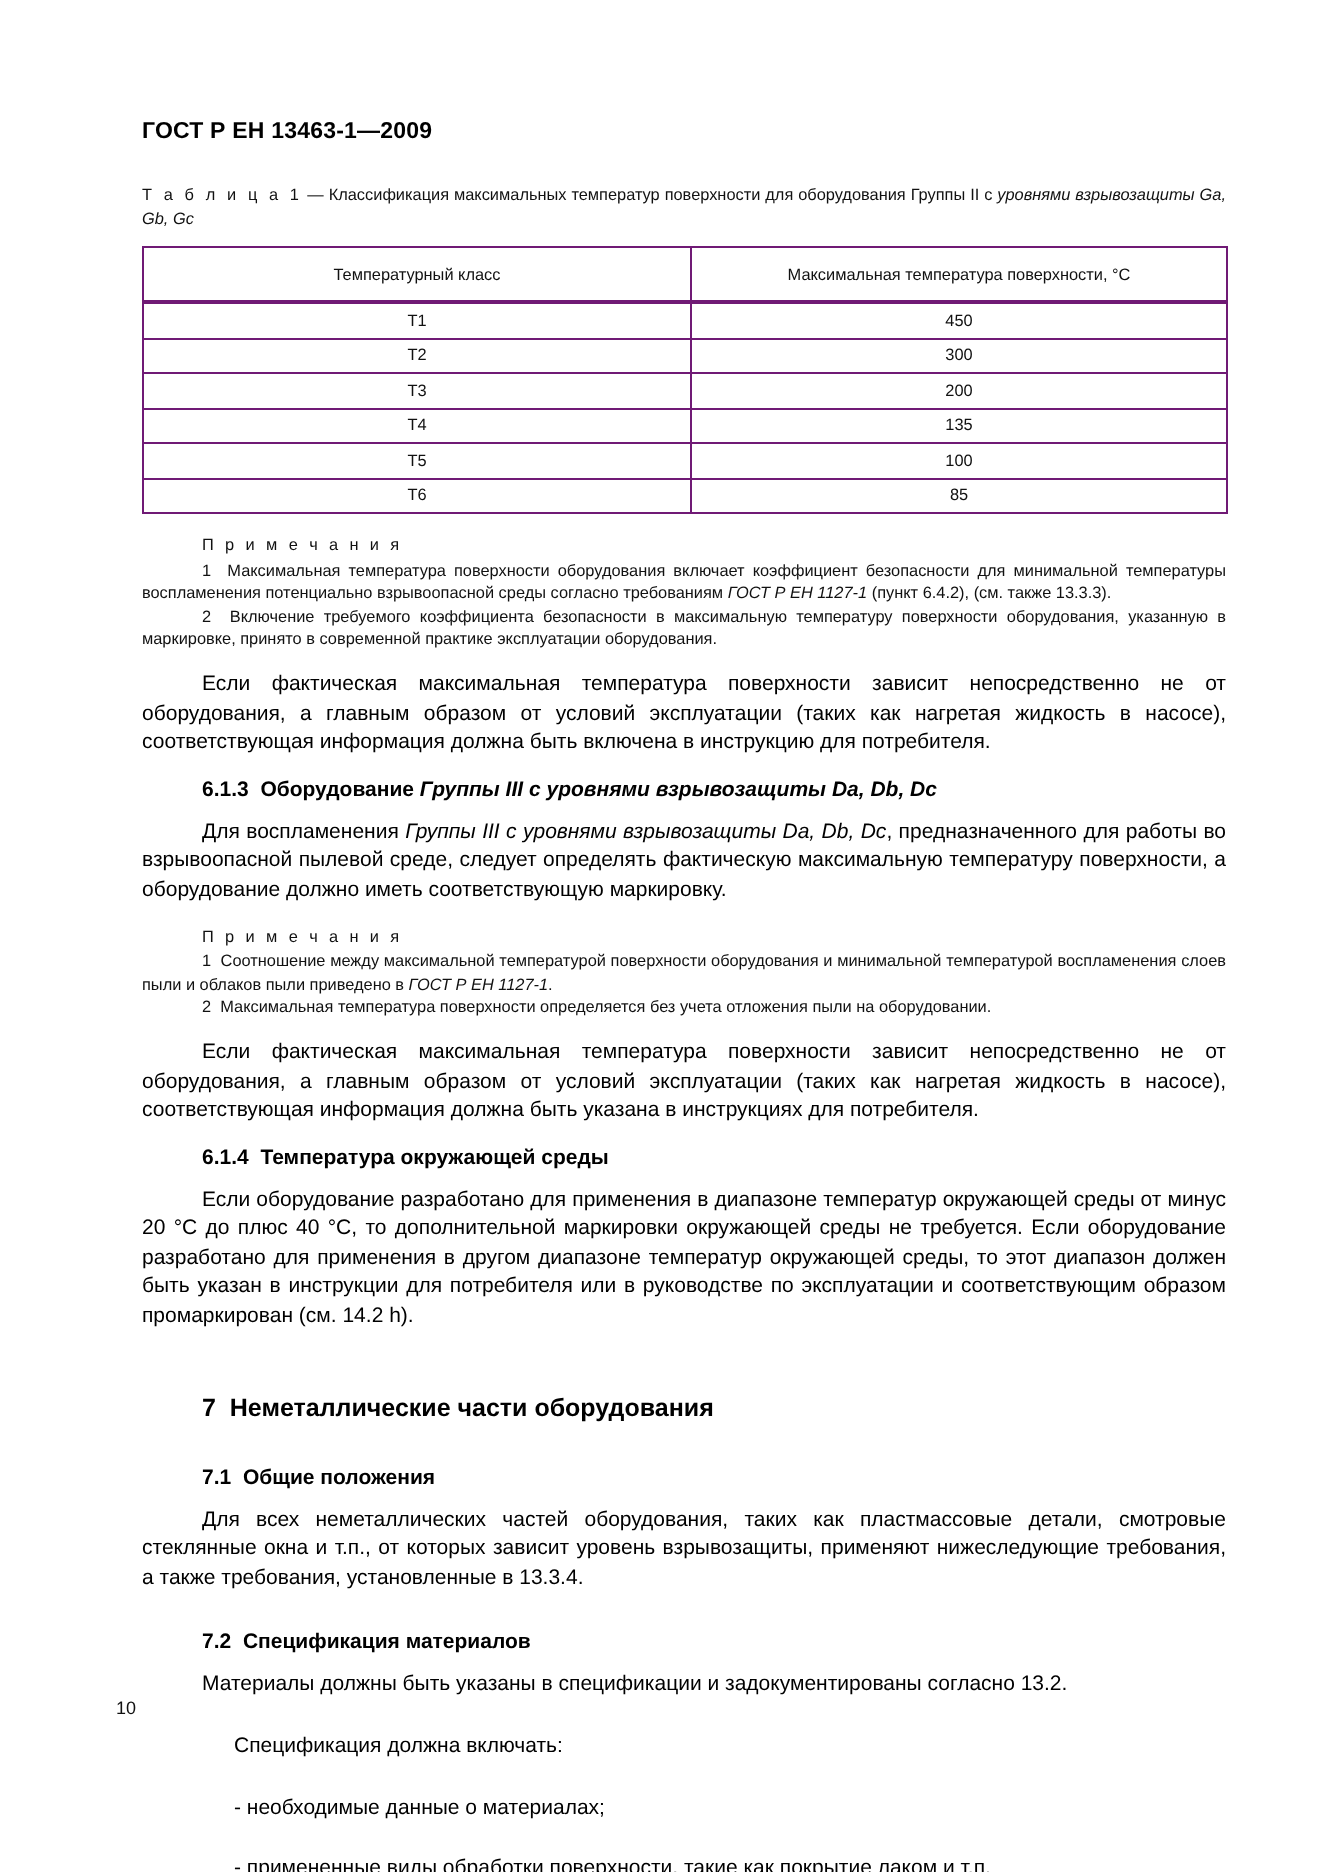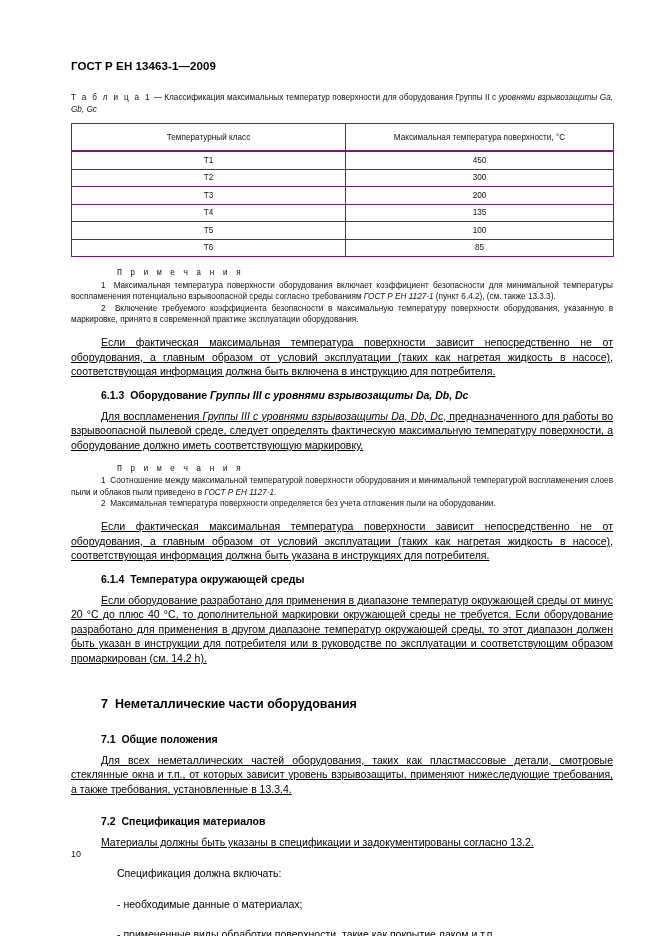--- a/index.html
+++ b/index.html
@@ -77,43 +77,41 @@
   table.t1 col.c2 { width: 268px; }
 
   .notes {
     font-size: 8.2px;
     line-height: 11.6px;
     color: #111;
     margin-top: 10px;
   }
   .notes-title {
     letter-spacing: 1.7px;
-    margin-left: 46px;
+    margin-left: 30px;
     margin-bottom: 1px;
-    font-family: Liberation Mono, monospace;
   }
   .note-item {
     text-align: justify;
     text-indent: 30px;
     margin: 0;
   }
   .note-item2 {
     text-align: justify;
     text-indent: 30px;
     margin: 0;
   }
 
   p.body {
     font-size: 10.5px;
     line-height: 14.6px;
     text-align: justify;
     text-indent: 30px;
     margin: 9px 0 0 0;
     color: #000;
-    text-decoration: underline;
   }
   p.body.tight { margin-top: 7px; }
 
   h3.sub {
     font-size: 10.5px;
     font-weight: bold;
     margin: 9px 0 0 0;
     text-indent: 30px;
     line-height: 14px;
   }
@@ -129,21 +127,21 @@
 
   .dash-line {
     font-size: 10.5px;
     line-height: 14.6px;
     text-indent: 30px;
     margin: 16px;
   }
 
   .page-num {
     position: absolute;
-    left: 71px;
+    left: 58px;
     top: 849px;
     font-size: 9px;
     color: #111;
   }
 </style>
 </head>
 <body>
 
 <div class="page">
 

